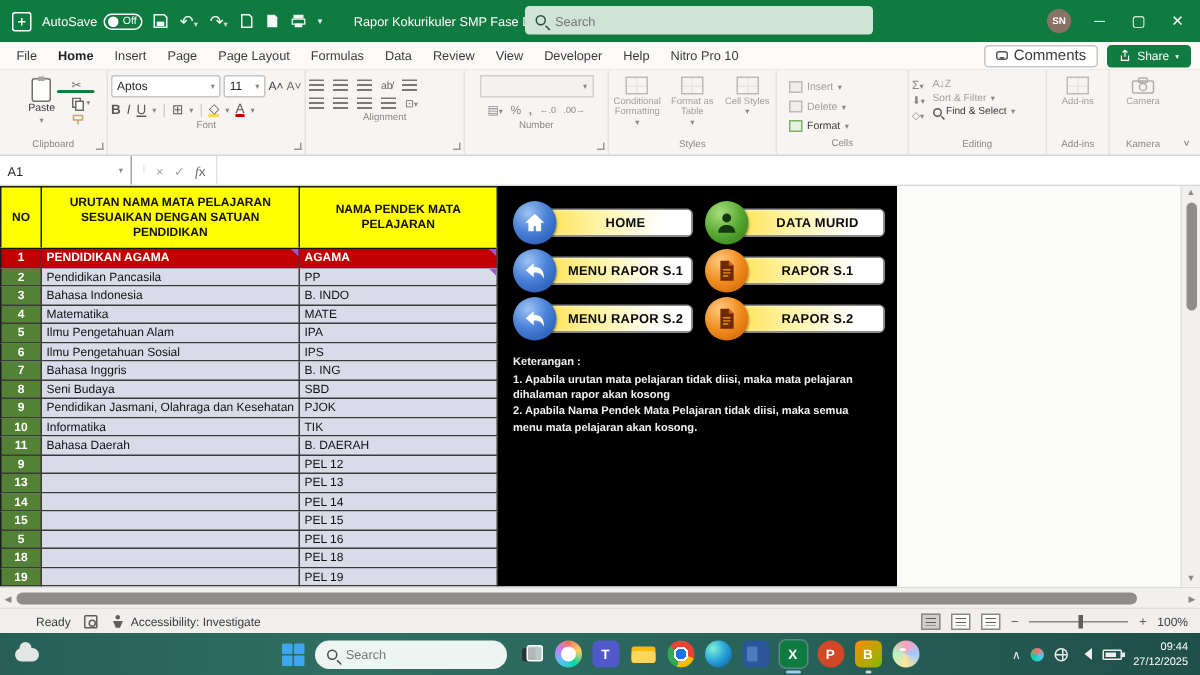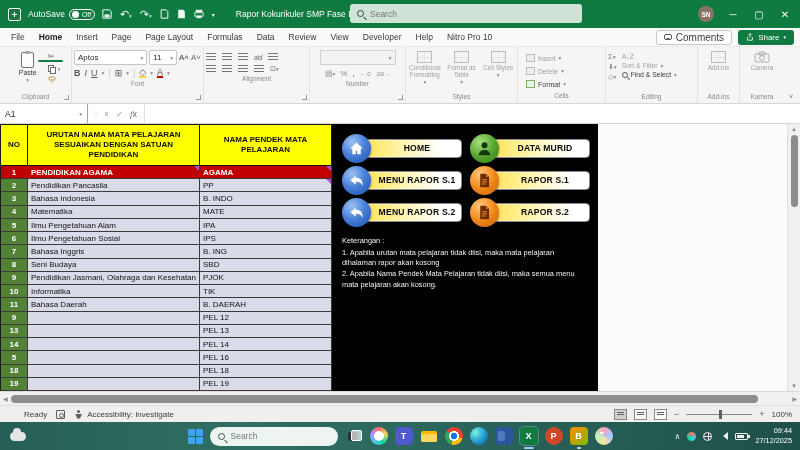--- a/index.html
+++ b/index.html
@@ -105,21 +105,21 @@
 .panel{width:266px;flex:0 0 auto;background:#000;padding:10px 8px 0 10px;color:#fff}
 .pgrid{display:grid;grid-template-columns:1fr 1fr;column-gap:8px;row-gap:4px}
 .pitem{display:flex;align-items:center;height:28px}
 .circle{width:29px;height:29px;border-radius:50%;flex:0 0 auto;z-index:2;display:flex;align-items:center;justify-content:center;box-shadow:0 1px 2px rgba(0,0,0,.6)}
 .circle svg{width:17px;height:17px}
 .c-blue{background:radial-gradient(circle at 35% 28%,#9cc2f2 0%,#4b82d8 45%,#1d4fae 100%)}
 .c-green{background:radial-gradient(circle at 35% 28%,#a8e07c 0%,#58a832 50%,#2d7a12 100%)}
 .c-orange{background:radial-gradient(circle at 35% 28%,#ffc97e 0%,#f08a1d 50%,#c85f00 100%)}
 .pbtn{flex:1;height:19px;margin-left:-11px;border-radius:4px;border:1px solid #8a8a8a;background:linear-gradient(90deg,#ffe14d 0%,#fff2a0 35%,#ffffff 80%);display:flex;align-items:center;justify-content:center;padding-left:12px;box-shadow:inset 0 0 2px rgba(255,255,255,.8),0 1px 2px rgba(0,0,0,.5)}
 .pbtn-label{font-size:8.6px;font-weight:bold;color:#0a0a0a;letter-spacing:.2px;white-space:nowrap}
-.notes{margin-top:10px;width:242px;font-size:7.4px;font-weight:normal;line-height:1.45;color:#f2f2f2}
+.notes{margin-top:10px;width:242px;font-size:7.4px;font-weight:bold;line-height:1.45;color:#f2f2f2}
 .note-title{margin-bottom:1px}
 
 
 .emptyarea{flex:1;background:#fbfbfa}
 .vscroll{width:13px;flex:0 0 auto;background:#f1f0ef;border-left:1px solid #e1dfdd;display:flex;flex-direction:column;align-items:center;padding:1px 0}
 .varrow{font-size:6px;color:#8a8886;line-height:8px}
 .vthumb{width:7px;height:72px;background:#8f8d8b;border-radius:4px;margin-top:2px}
 .hscroll{height:14px;background:#f1f0ef;border-top:1px solid #dcdad8;display:flex;align-items:center;padding:0 3px;gap:3px;flex:0 0 auto}
 .harrow{font-size:6px;color:#8a8886}
 .htrack{flex:1;height:8px;display:flex}
@@ -553,20 +553,25 @@
     <div class="cell no col-no">13</div>
     <div class="cell bcell col-b"></div>
     <div class="cell ccell col-c">PEL 13</div>
   </div>
           <div class="trow">
     <div class="cell no col-no">14</div>
     <div class="cell bcell col-b"></div>
     <div class="cell ccell col-c">PEL 14</div>
   </div>
           <div class="trow">
+    <div class="cell no col-no">15</div>
+    <div class="cell bcell col-b"></div>
+    <div class="cell ccell col-c">PEL 15</div>
+  </div>
+          <div class="trow">
     <div class="cell no col-no">5</div>
     <div class="cell bcell col-b"></div>
     <div class="cell ccell col-c">PEL 16</div>
   </div>
           <div class="trow">
     <div class="cell no col-no">18</div>
     <div class="cell bcell col-b"></div>
     <div class="cell ccell col-c">PEL 18</div>
   </div>
           <div class="trow">

